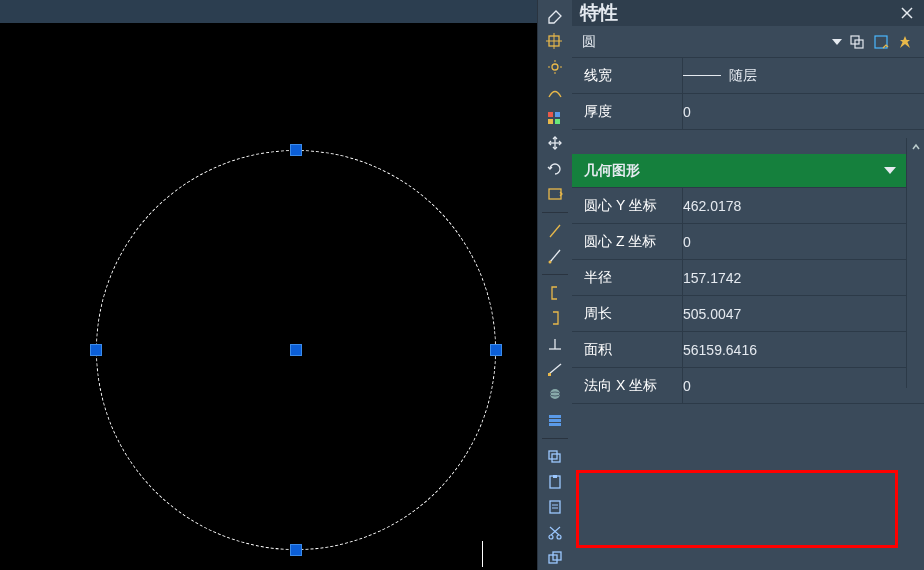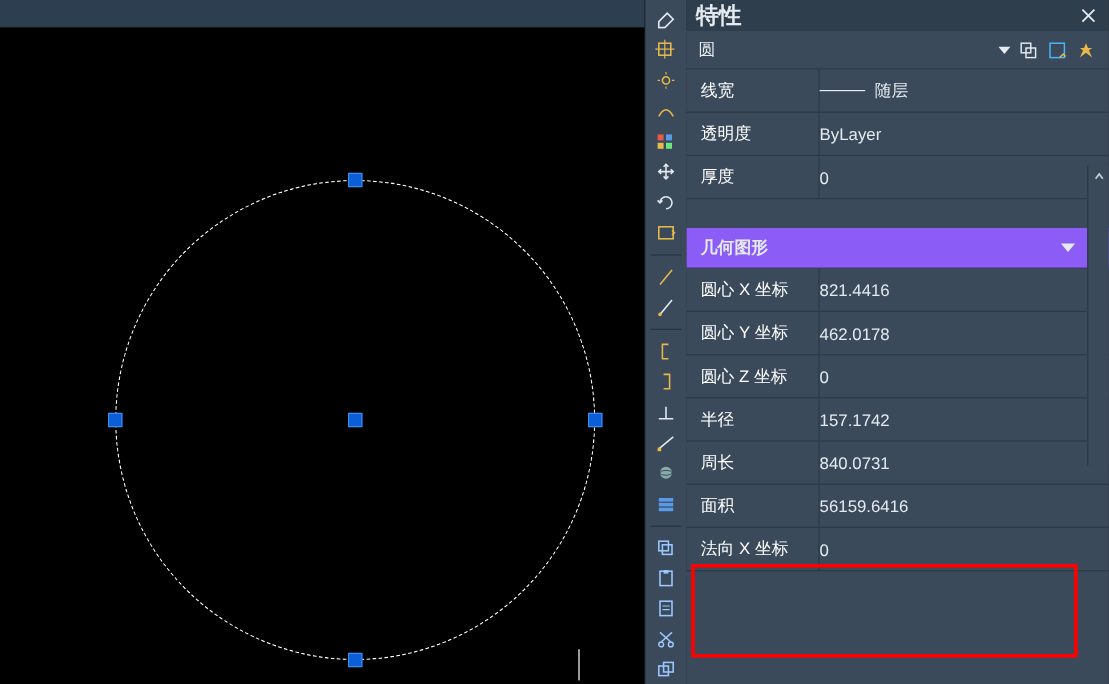--- a/index.html
+++ b/index.html
@@ -28,21 +28,21 @@
   .selector-dropdown { flex: 1; display: flex; justify-content: space-between; align-items: center; }
   .selector-icons { display: flex; gap: 6px; align-items: center; }
   .sel-icn { width: 18px; height: 18px; display: flex; align-items: center; justify-content: center; cursor: pointer; }
   .panel-body { flex: 1; position: relative; background: #3a4a5a; overflow: hidden; }
   .scroll-gutter { position: absolute; top: 80px; right: 0; width: 18px; height: 250px; background: #3a4a5a; border-left: 1px solid #2c3a48; }
   .scroll-up { position: absolute; top: 0; left: 0; right: 0; height: 18px; display: flex; align-items: center; justify-content: center; color: #9aa; cursor: pointer; }
   .prop-row { display: flex; height: 36px; align-items: center; border-bottom: 1px solid #2c3a48; }
   .prop-label { width: 110px; padding-left: 12px; color: #ffffff; }
   .prop-value { flex: 1; padding-left: 0; color: #e5eaf0; border-left: 1px solid #2c3a48; height: 100%; display: flex; align-items: center; }
   .prop-value .lw-line { display: inline-block; width: 38px; border-top: 1px solid #e5eaf0; margin-right: 8px; vertical-align: middle; }
-  .section-hdr { height: 34px; display: flex; align-items: center; justify-content: space-between; padding: 0 28px 0 12px; font-weight: bold; background: #8b5cf6; border-bottom: 1px solid #2c3a48; cursor: pointer; }
+  .section-hdr { height: 34px; display: flex; align-items: center; justify-content: space-between; padding: 0 28px 0 12px; font-weight: bold; background: #15803d; border-bottom: 1px solid #2c3a48; cursor: pointer; }
   .section-hdr .tri { width: 0; height: 0; border-left: 6px solid transparent; border-right: 6px solid transparent; border-top: 7px solid #e5eaf0; }
   .highlight-box { position: absolute; border: 3px solid #ff0000; pointer-events: none; }
 </style>
 </head>
 <body>
 
 <div class="root">
 
   <div class="canvas-area">
     <div class="canvas-topbar"></div>
@@ -265,53 +265,45 @@
     <div class="panel-body">
 
       <div class="prop-row">
         <div class="prop-label">线宽</div>
         <div class="prop-value">
             <span class="lw-line"></span>
             <span>随层</span>
           </div>
       </div>
       <div class="prop-row">
-        <div class="prop-label">透明度</div>
-        <div class="prop-value">ByLayer</div>
-      </div>
-      <div class="prop-row">
         <div class="prop-label">厚度</div>
         <div class="prop-value">0</div>
       </div>
 
       <div style="height:24px;"></div>
 
       <div class="section-hdr">
         <span>几何图形</span>
         <span class="tri"></span>
       </div>
       <div class="prop-row">
-        <div class="prop-label">圆心 X 坐标</div>
-        <div class="prop-value">821.4416</div>
-      </div>
-      <div class="prop-row">
         <div class="prop-label">圆心 Y 坐标</div>
         <div class="prop-value">462.0178</div>
       </div>
       <div class="prop-row">
         <div class="prop-label">圆心 Z 坐标</div>
         <div class="prop-value">0</div>
       </div>
       <div class="prop-row">
         <div class="prop-label">半径</div>
         <div class="prop-value">157.1742</div>
       </div>
       <div class="prop-row">
         <div class="prop-label">周长</div>
-        <div class="prop-value">840.0731</div>
+        <div class="prop-value">505.0047</div>
       </div>
       <div class="prop-row">
         <div class="prop-label">面积</div>
         <div class="prop-value">56159.6416</div>
       </div>
       <div class="prop-row">
         <div class="prop-label">法向 X 坐标</div>
         <div class="prop-value">0</div>
       </div>
 

